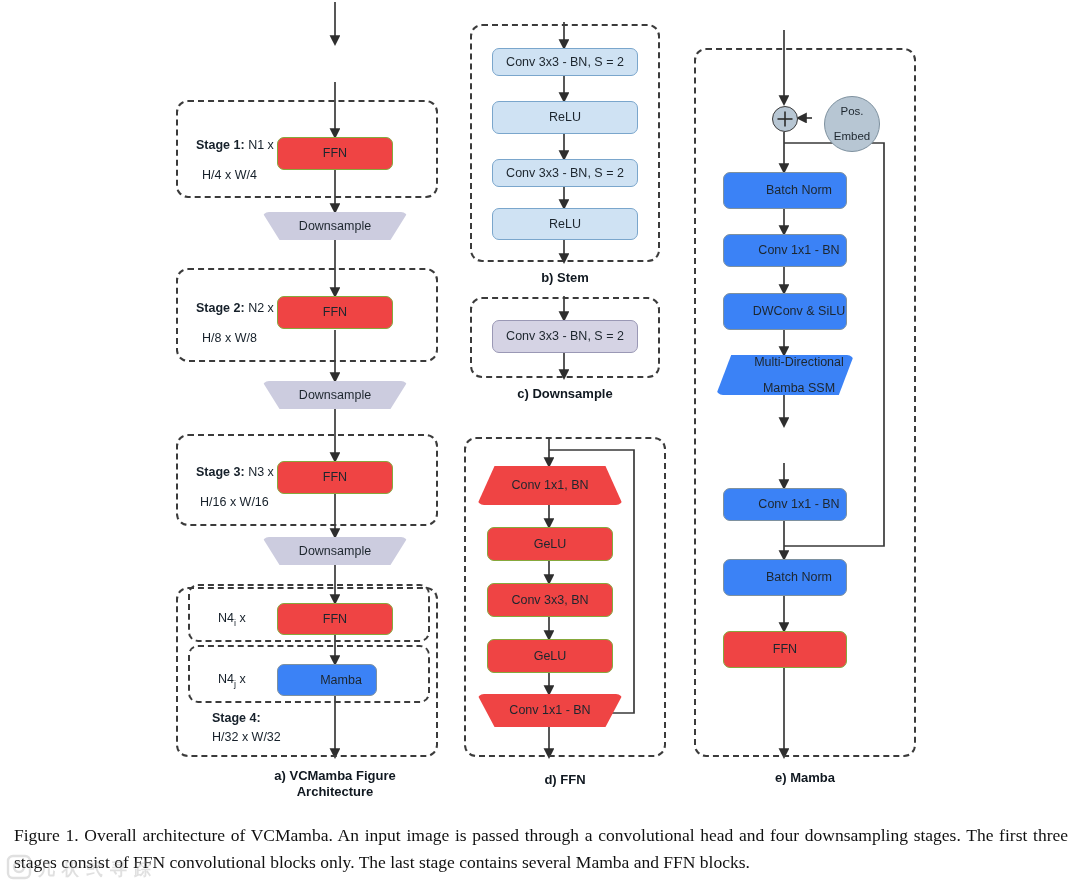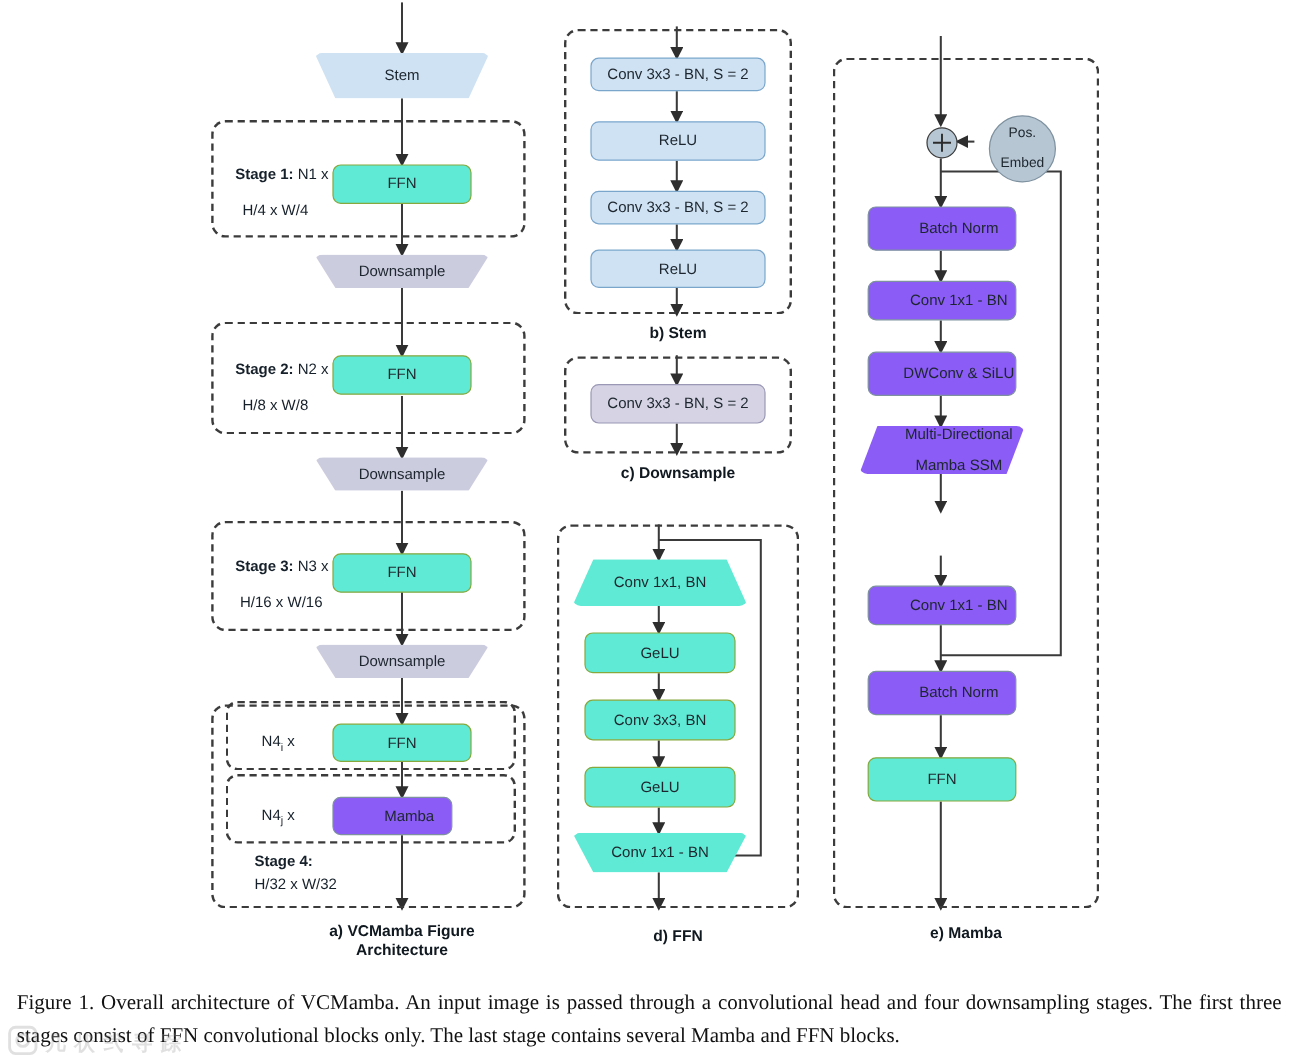--- a/index.html
+++ b/index.html
@@ -9,23 +9,23 @@
   svg.wires{position:absolute;left:0;top:0;width:1080px;height:815px;overflow:visible;}
 
   
   .frame{position:absolute;border:2px dashed #3b3b3b;border-radius:12px;box-sizing:border-box;}
   .frame.inner{border-width:2px;border-radius:10px;}
 
   
   .node{position:absolute;box-sizing:border-box;display:flex;align-items:center;
         justify-content:center;text-align:center;border:1px solid #7b8a99;
         border-radius:7px;font-size:12.5px;line-height:1.15;color:#1d262e;}
-  .green{background:#5eead4;border-color:#86a83c;}
+  .green{background:#ef4444;border-color:#86a83c;}
   .blue{background:#cfe2f3;border-color:#7aa6cc;}
-  .slate{background:#8b5cf6;border-color:#7e919f;padding-left:28px;}
+  .slate{background:#3b82f6;border-color:#7e919f;padding-left:28px;}
   .lav{background:#ccccdf;border-color:#8f8fae;}
   .lav2{background:#d5d3e4;border-color:#9a98b5;}
 
   
   .trapA{clip-path:polygon(0% 0%,100% 0%,88% 100%,12% 100%);border:none;}
   .trapB{clip-path:polygon(12% 0%,88% 0%,100% 100%,0% 100%);border:none;}
   .para{clip-path:polygon(11% 0%,100% 0%,89% 100%,0% 100%);border:none;gap:11px;}
   .trapA.green,.trapB.green,.para.slate{border:none;}
   .shape-wrap{position:absolute;}
 
@@ -100,25 +100,20 @@
       <line x1="784" y1="395" x2="784" y2="426" marker-end="url(#ah)"></line>
       <line x1="784" y1="463" x2="784" y2="488" marker-end="url(#ah)"></line>
       <line x1="784" y1="521" x2="784" y2="559" marker-end="url(#ah)"></line>
       <line x1="784" y1="596" x2="784" y2="631" marker-end="url(#ah)"></line>
       <line x1="784" y1="668" x2="784" y2="757" marker-end="url(#ah)"></line>
 
       <path d="M784,143 L884,143 L884,546 L784,546"></path>
     </g>
   </svg>
 
-  <div class="shape-wrap" style="left:262px;top:44px;width:146px;height:38px;">
-    <div class="node trapA blue" style="left:0;top:0;right:0;bottom:0;position:absolute;">
-      <span>Stem</span>
-    </div>
-  </div>
 
   <div class="frame" style="left:176px;top:100px;width:262px;height:98px;"></div>
   <div class="lbl" style="left:196px;top:138px;">
     <b>Stage 1:</b>
     <span>N1 x</span>
   </div>
   <div class="lbl" style="left:202px;top:168px;">H/4 x W/4</div>
   <div class="node green" style="left:277px;top:137px;width:116px;height:33px;">
     <span>FFN</span>
   </div>

